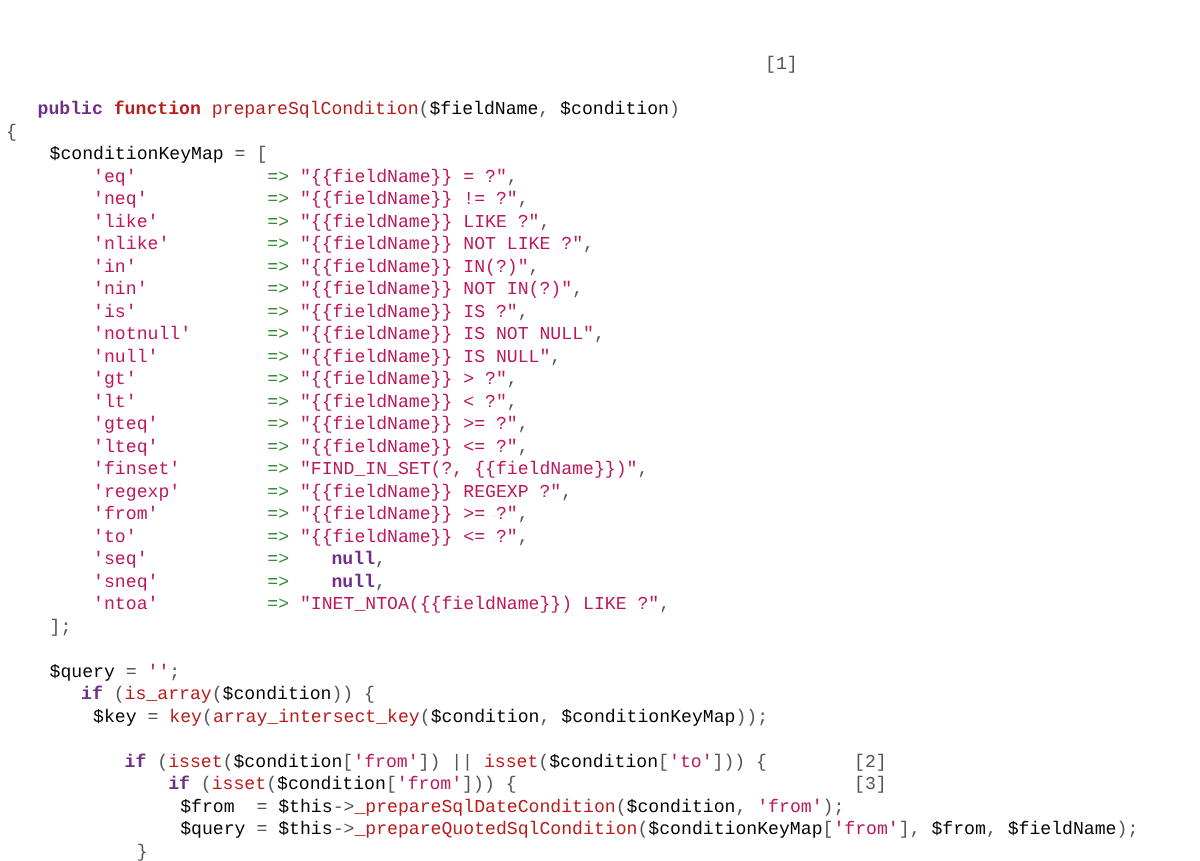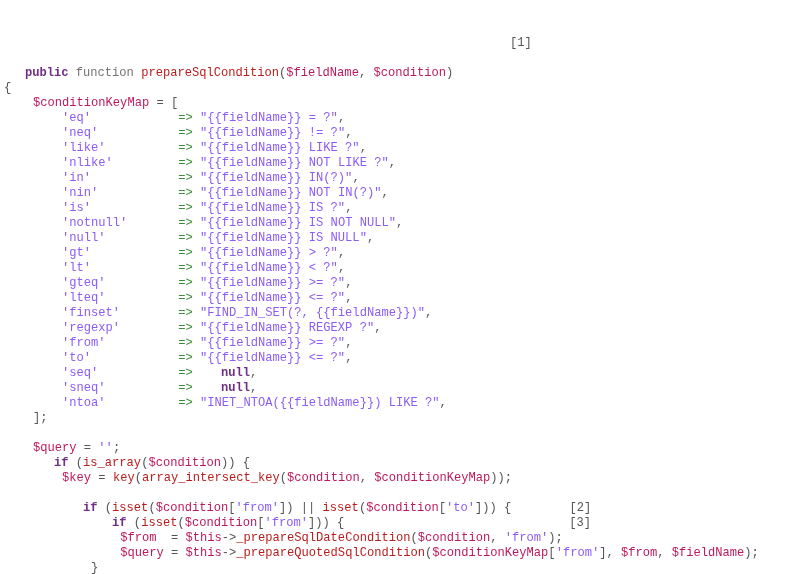--- a/index.html
+++ b/index.html
@@ -9,24 +9,24 @@
     font-size: 12.1px;
     line-height: 15px;
     background: #ffffff;
     color: #555;
     white-space: pre;
     position: relative;
     width: 800px;
     box-sizing: border-box;
   }
   .kw   { color: #6f2e87; font-weight: bold; padding-left: 21px; }   
-  .kw2  { color: #737373; }                      
+  .kw2  { color: #b91c1c; font-weight: bold; }                      
   .fn   { color: #b91c1c; }                      
-  .var  { color: #be185d; }                      
-  .str  { color: #8b5cf6; }                      
+  .var  { color: #000000; }                      
+  .str  { color: #be185d; }                      
   .arr  { color: #3a8c3a; }
   .annot { position:absolute; left:510px; color:#555; }
 </style>
 </head>
 <body>
 
 
 
 <div id="code"><span class="kw">public</span> <span class="kw2">function</span> <span class="fn">prepareSqlCondition</span>(<span class="var">$fieldName</span>, <span class="var">$condition</span>)
 {

